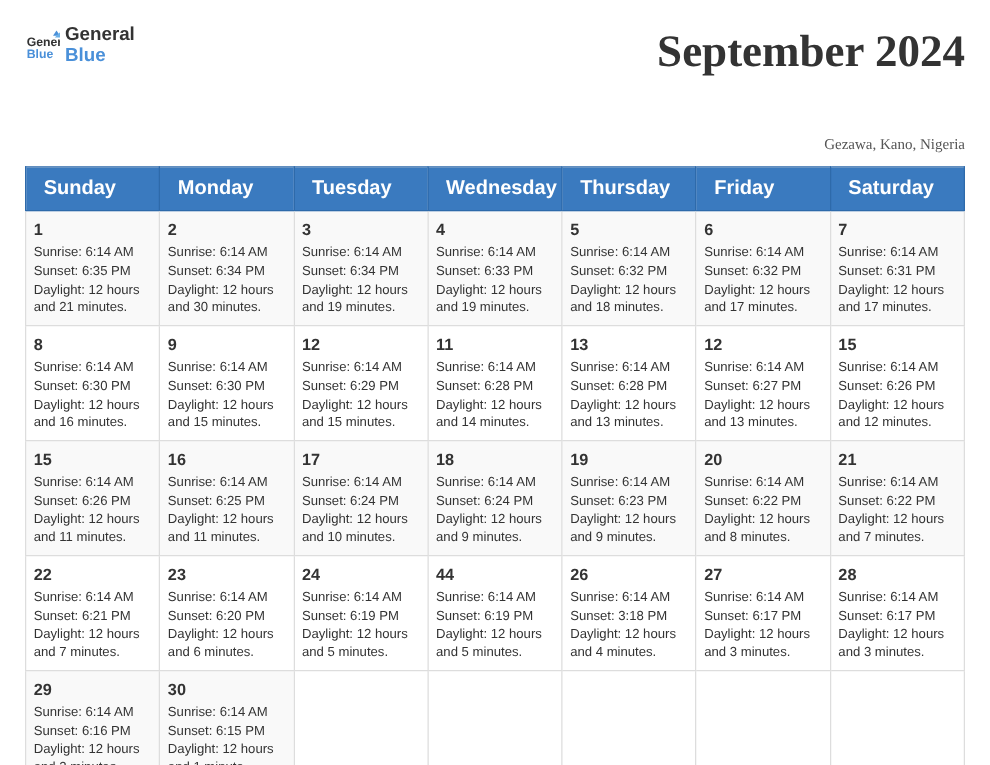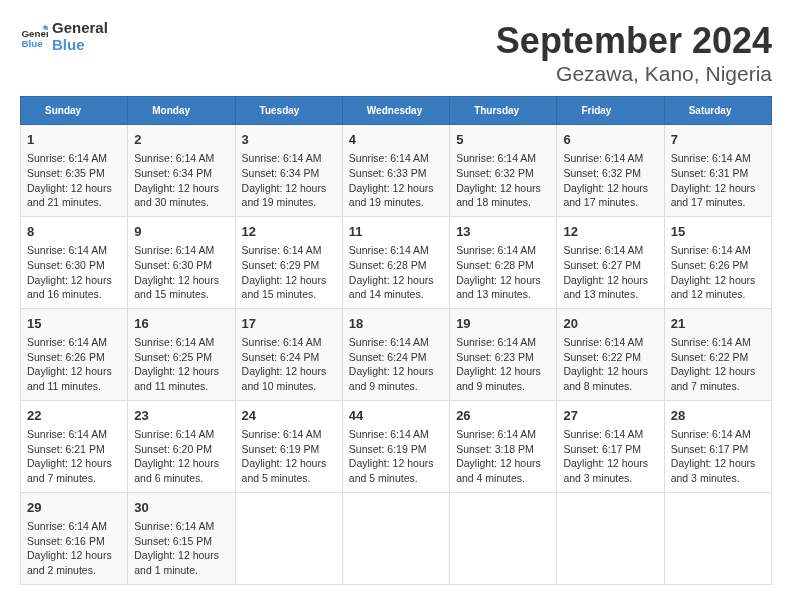--- a/index.html
+++ b/index.html
@@ -20,42 +20,44 @@
       display: flex;
       align-items: center;
       gap: 4px;
     }
     .logo-icon {
       width: 28px;
       height: 28px;
     }
     .title-block {
       text-align: right;
+      font-family: Liberation Serif, serif;
     }
     .month-title {
       font-size: 36px;
       font-weight: bold;
       color: #333;
     }
     .location {
-      font-size: 21px;
+      font-size: 12px;
       color: #555;
+      margin-top: 46px;
     }
     table {
       width: 100%;
       border-collapse: collapse;
       table-layout: fixed;
     }
     thead tr {
       background-color: #3a7abf;
       color: white;
     }
     thead th {
-      padding: 8px 24px;
-      font-size: 10px;
+      padding: 8px 14px;
+      font-size: 16px;
       font-weight: bold;
       text-align: left;
       border: 1px solid #2e6aaa;
     }
     tbody tr {
       border-bottom: 1px solid #ccc;
     }
     tbody tr:nth-child(odd) {
       background-color: #f9f9f9;
     }

